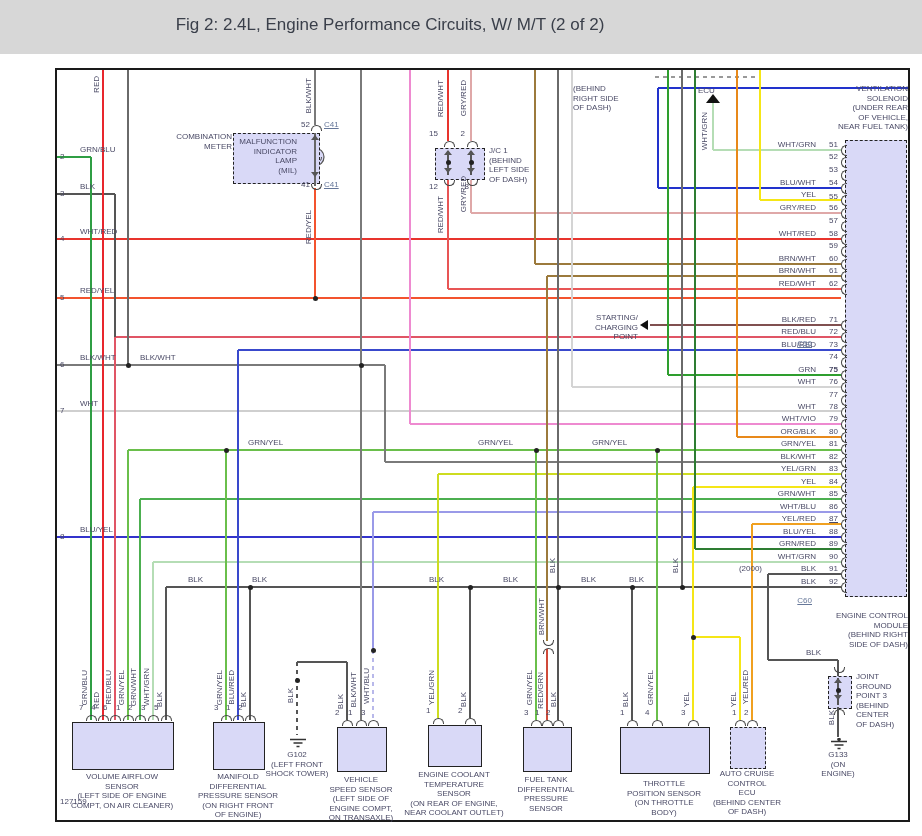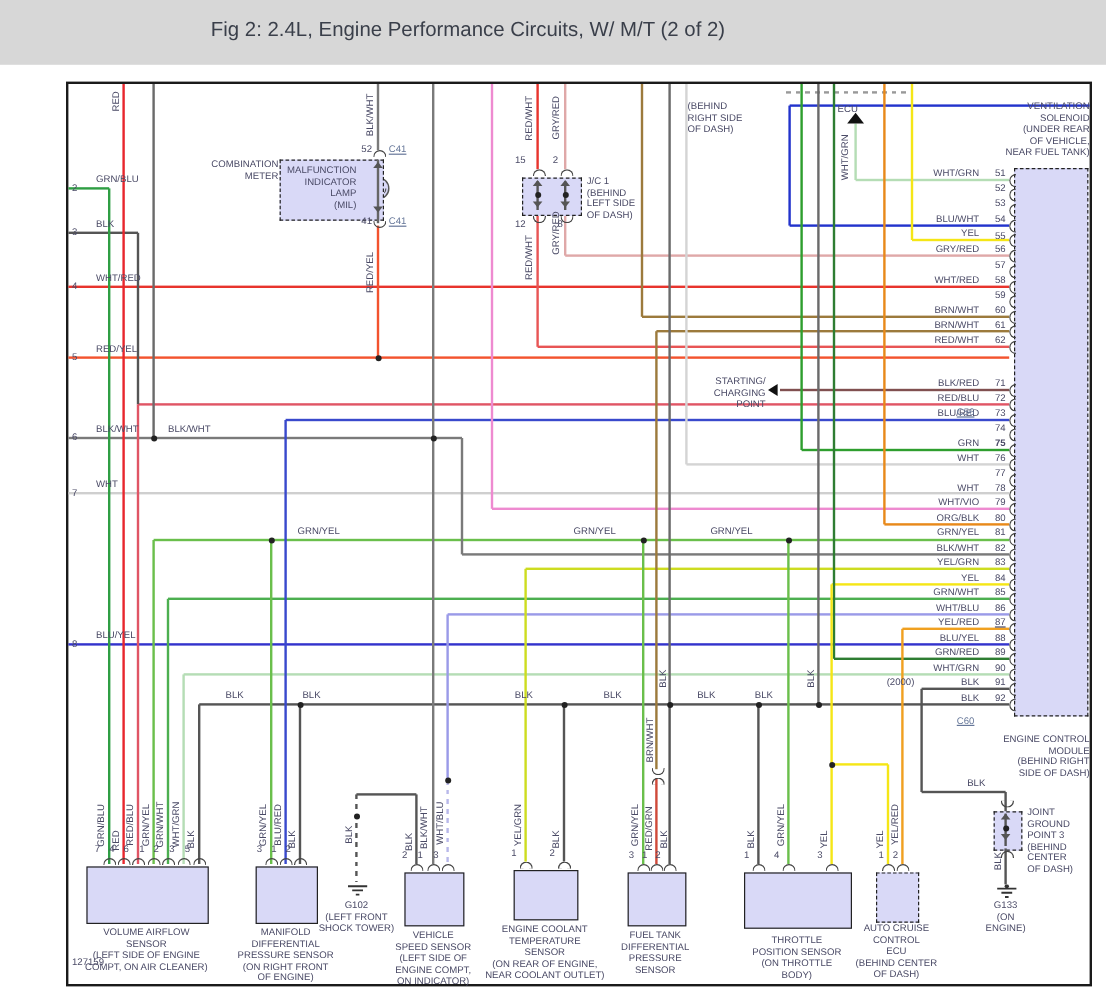--- a/index.html
+++ b/index.html
@@ -415,21 +415,21 @@
       <div>DIFFERENTIAL</div>
       <div>PRESSURE SENSOR</div>
       <div>(ON RIGHT FRONT</div>
       <div>OF ENGINE)</div>
     </div>
     <div class="txt" style="left: 303px; top: 775px; width: 116px; text-align: center;">
       <div>VEHICLE</div>
       <div>SPEED SENSOR</div>
       <div>(LEFT SIDE OF</div>
       <div>ENGINE COMPT,</div>
-      <div>ON INDICATOR)</div>
+      <div>ON TRANSAXLE)</div>
     </div>
     <div class="txt" style="left: 369px; top: 770px; width: 170px; text-align: center;">
       <div>ENGINE COOLANT</div>
       <div>TEMPERATURE</div>
       <div>SENSOR</div>
       <div>(ON REAR OF ENGINE,</div>
       <div>NEAR COOLANT OUTLET)</div>
     </div>
     <div class="txt" style="left: 496px; top: 775px; width: 100px; text-align: center;">
       <div>FUEL TANK</div>

